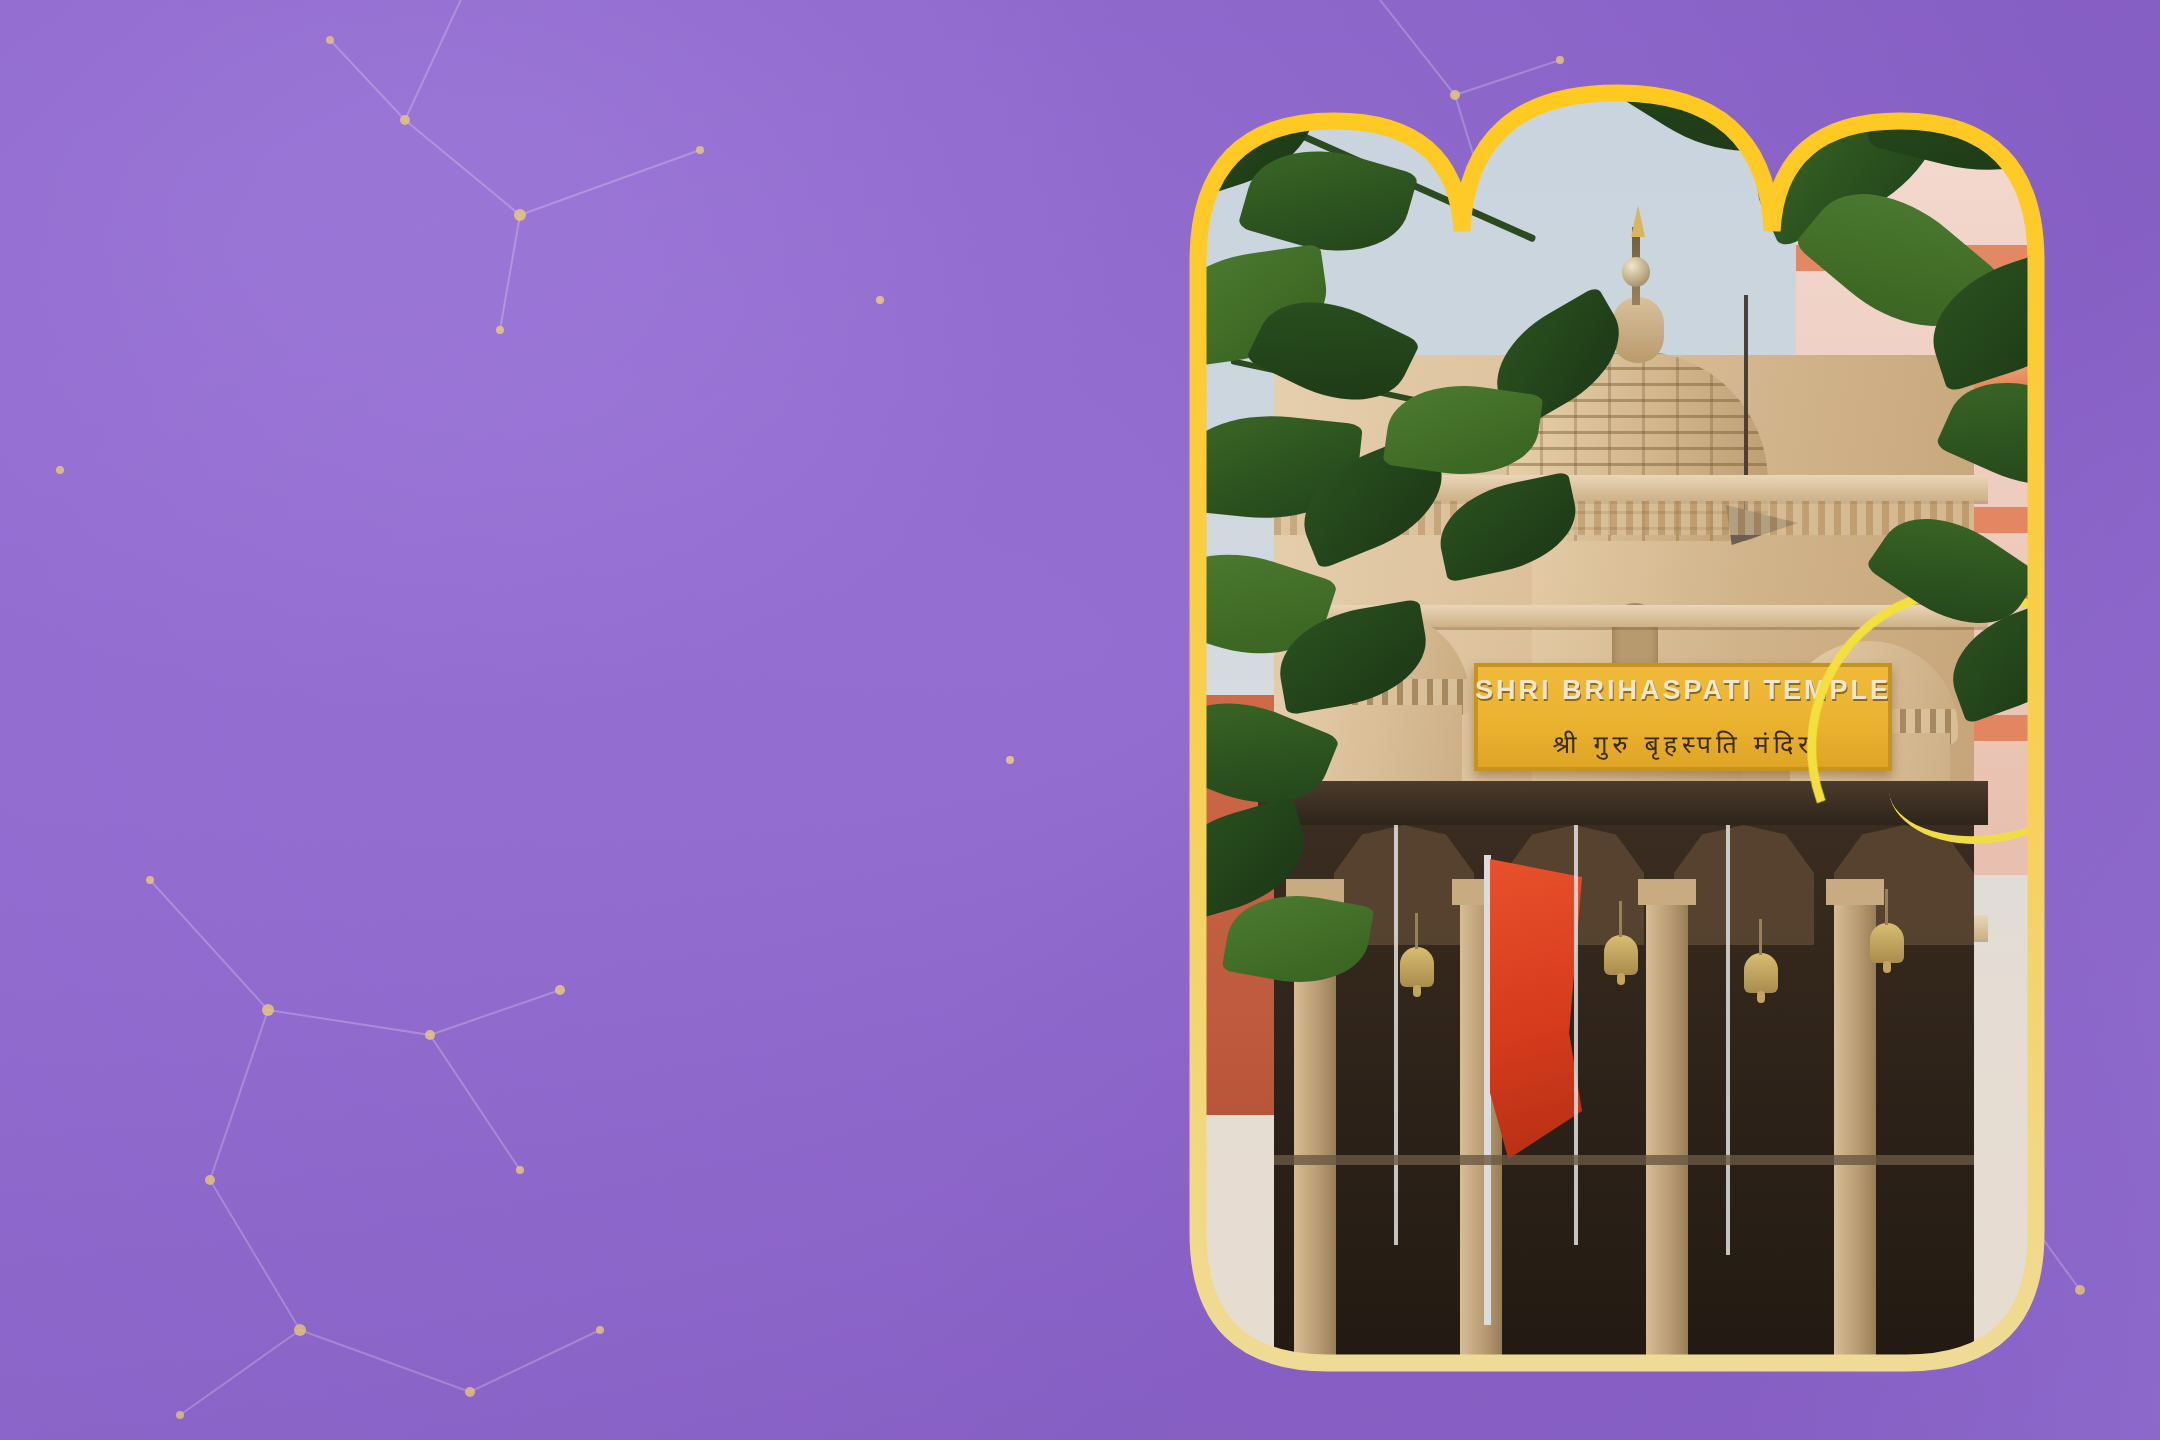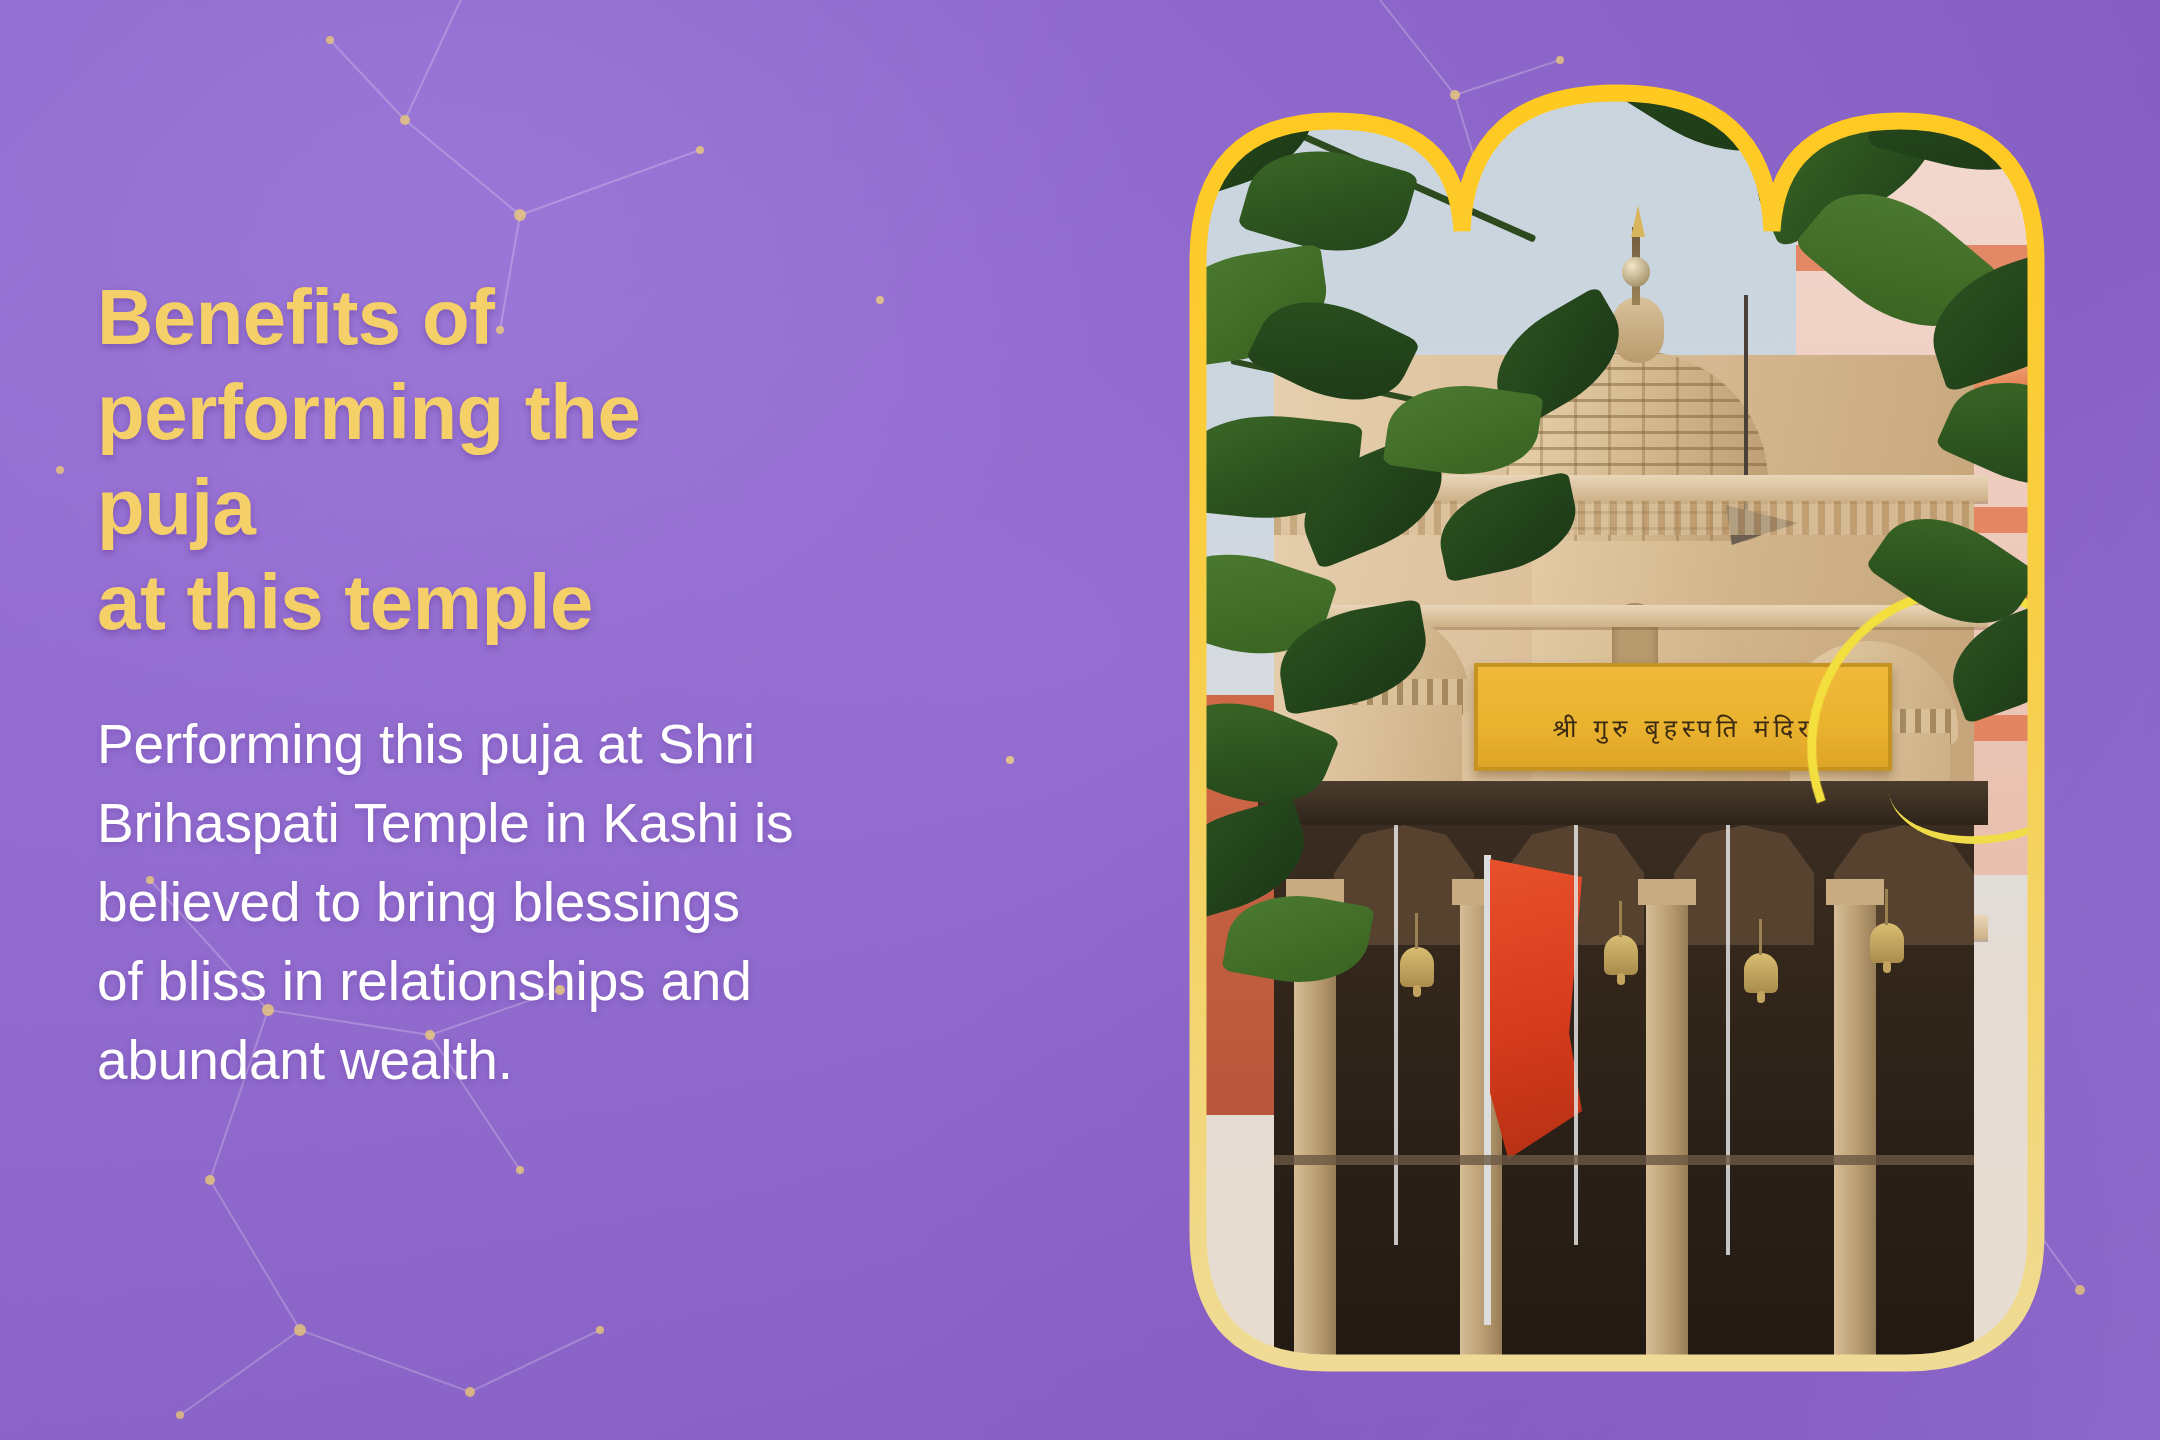--- a/index.html
+++ b/index.html
@@ -296,26 +296,20 @@
         <circle cx="600" cy="1330" r="4"></circle>
       <circle cx="2080" cy="1290" r="5"></circle>
         <circle cx="1010" cy="760" r="4"></circle>
       <circle cx="60" cy="470" r="4"></circle>
         <circle cx="880" cy="300" r="4"></circle>
     </g>
   </svg>
 
   <div class="bg-vignette"></div>
 
-  <div class="left">
-    <h1 class="headline">Benefits of
-performing the puja
-at this temple</h1>
-    <p class="body-copy">Performing this puja at Shri Brihaspati Temple in Kashi is believed to bring blessings of bliss in relationships and abundant wealth.</p>
-  </div>
 
   <div class="card">
 
     <svg viewBox="0 0 858 1318" preserveAspectRatio="none">
       <defs>
         <clipPath id="cardShape">
           <path d="M 10 1178
                    Q 10 1308 140 1308
                    L 718 1308
                    Q 848 1308 848 1178
@@ -385,20 +379,21 @@
               <div class="pav-niche"></div>
             </div>
 
             <div class="lattice"></div>
 
             <div class="cornice" style="top:560px;height:24px;"></div>
             <div class="frieze" style="top:584px;height:26px;opacity:.5;"></div>
           </div>
 
           <div class="signboard">
+            <div class="sign-en">SHRI BRIHASPATI TEMPLE</div>
             <div class="sign-hi">श्री गुरु बृहस्पति मंदिर</div>
           </div>
 
           <div class="canopy"></div>
 
           <div class="veranda">
             <div class="arch" style="left:60px;"></div>
             <div class="arch" style="left:230px;"></div>
             <div class="arch" style="left:400px;"></div>
             <div class="arch" style="left:560px;"></div>

